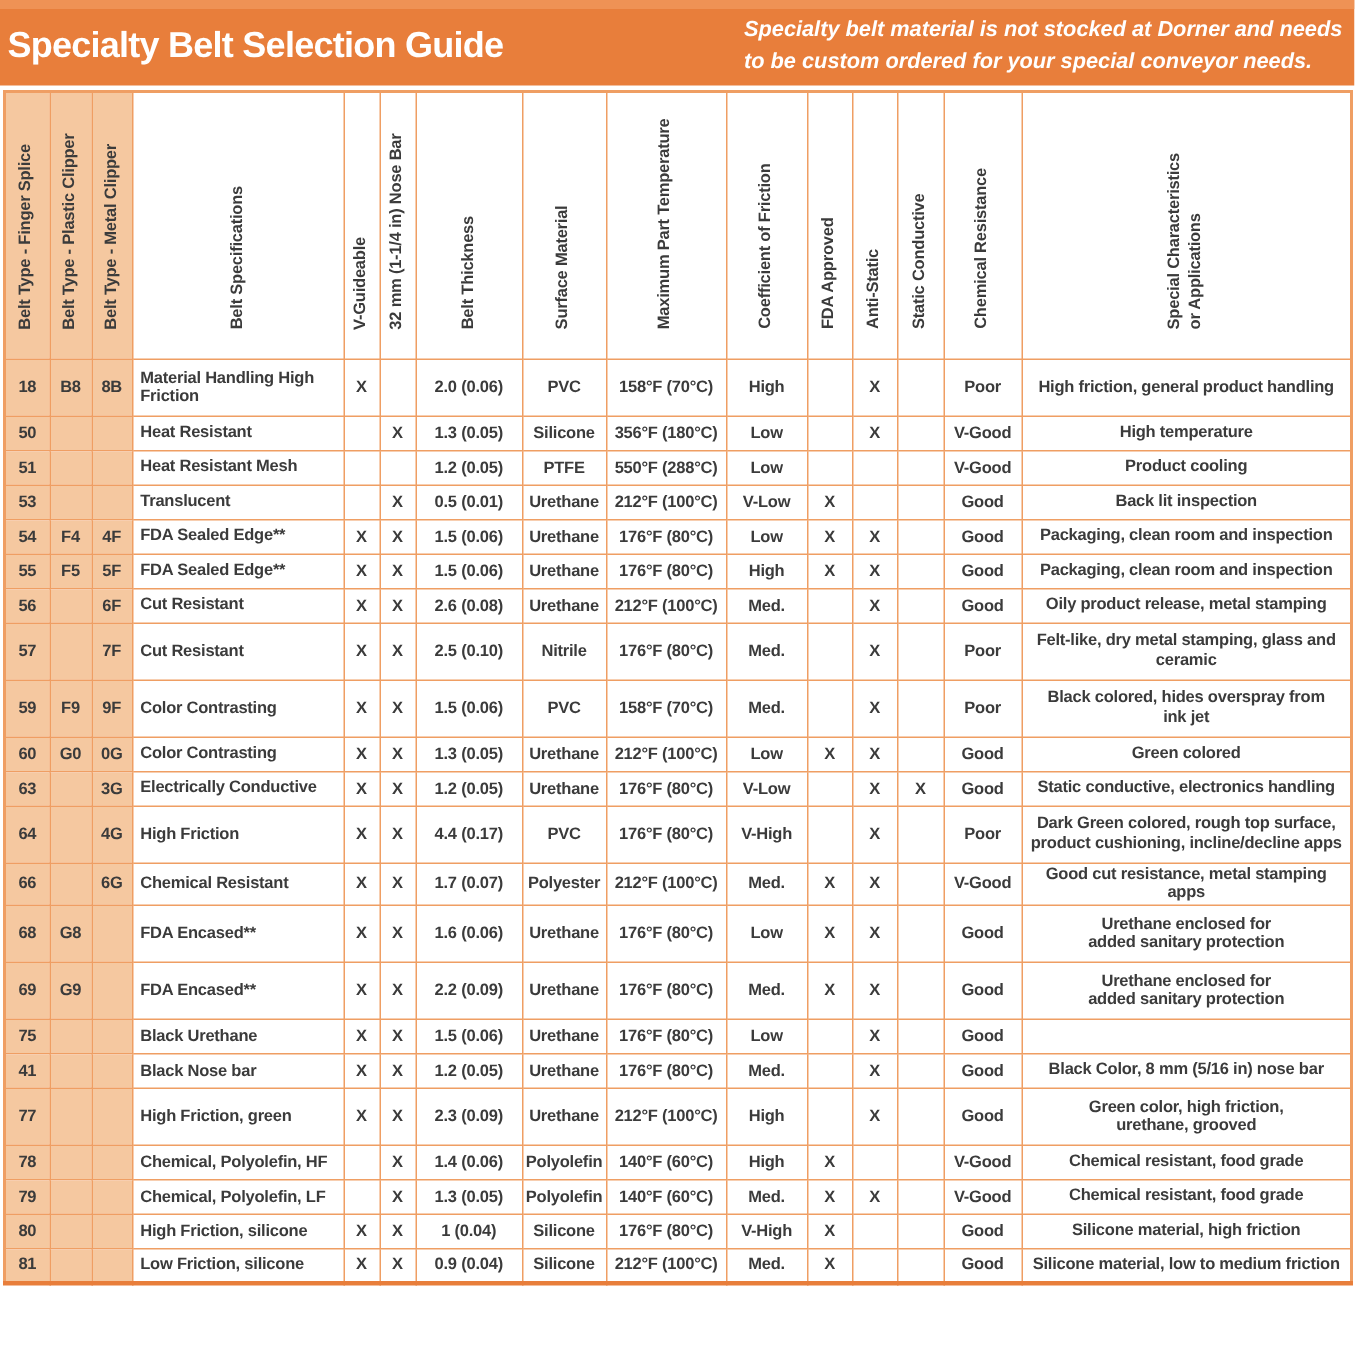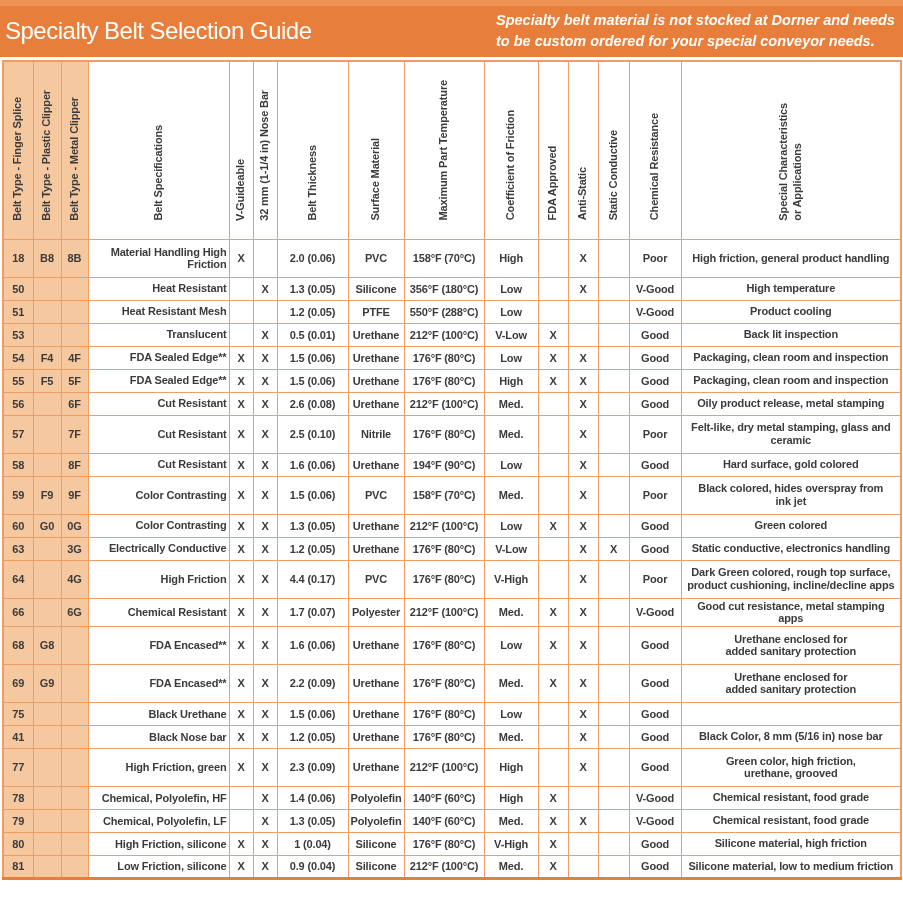--- a/index.html
+++ b/index.html
@@ -14,21 +14,21 @@
     position: relative;
     width: 903px; height: 57px;
     background: var(--band, #E87E3B);
     display: flex; align-items: center;
   }
   .banner::before {
     content: ""; position: absolute; top: 0; left: 0; right: 0; height: 6px;
     background: var(--band-top, #EF9255);
   }
   .banner-title {
-    color: #ffffff; font-weight: normal; font-size: 24px;
+    color: #ffffff; font-weight: bold; font-size: 24px;
     letter-spacing: -0.5px; padding-left: 5px; margin-top: 4px;
     white-space: nowrap;
   }
   .banner-note {
     position: absolute; left: 468px; top: 10px; width: 425px;
     color: #ffffff; font-weight: bold; font-style: italic;
     font-size: 14.5px; line-height: 1.45; white-space: pre-line; margin-left: 28px;
   }
   
   table {
@@ -56,21 +56,21 @@
     display: inline-block;
     writing-mode: vertical-rl;
     transform: rotate(180deg);
     white-space: pre-line;
     line-height: 1.25;
     font-size: 11px;
     text-align: left;
   }
   tbody tr { height: 23px; padding-left: 28px; }
   tbody tr.tall { height: 38px; }
-  td.spec { text-align: right; padding-left: 5px; line-height: 1.1; }
+  td.spec { text-align: left; padding-left: 5px; line-height: 1.1; }
   td.special { white-space: pre-line; line-height: 1.15; }
 </style>
 </head>
 <body>
 
 <div class="banner">
   <div class="banner-title">Specialty Belt Selection Guide</div>
   <div class="banner-note">Specialty belt material is not stocked at Dorner and needs
 to be custom ordered for your special conveyor needs.</div>
 </div>
@@ -244,37 +244,20 @@
         <td>Nitrile</td>
         <td>176°F (80°C)</td>
         <td>Med.</td>
         <td></td>
         <td>X</td>
         <td></td>
         <td>Poor</td>
         <td class="special">Felt-like, dry metal stamping, glass and
 ceramic</td>
       </tr>
-      <tr>
-        <td class="orange">58</td>
-        <td class="orange"></td>
-        <td class="orange">8F</td>
-        <td class="spec">Cut Resistant</td>
-        <td>X</td>
-        <td>X</td>
-        <td>1.6 (0.06)</td>
-        <td>Urethane</td>
-        <td>194°F (90°C)</td>
-        <td>Low</td>
-        <td></td>
-        <td>X</td>
-        <td></td>
-        <td>Good</td>
-        <td class="special">Hard surface, gold colored</td>
-      </tr>
       <tr class="tall">
         <td class="orange">59</td>
         <td class="orange">F9</td>
         <td class="orange">9F</td>
         <td class="spec">Color Contrasting</td>
         <td>X</td>
         <td>X</td>
         <td>1.5 (0.06)</td>
         <td>PVC</td>
         <td>158°F (70°C)</td>

